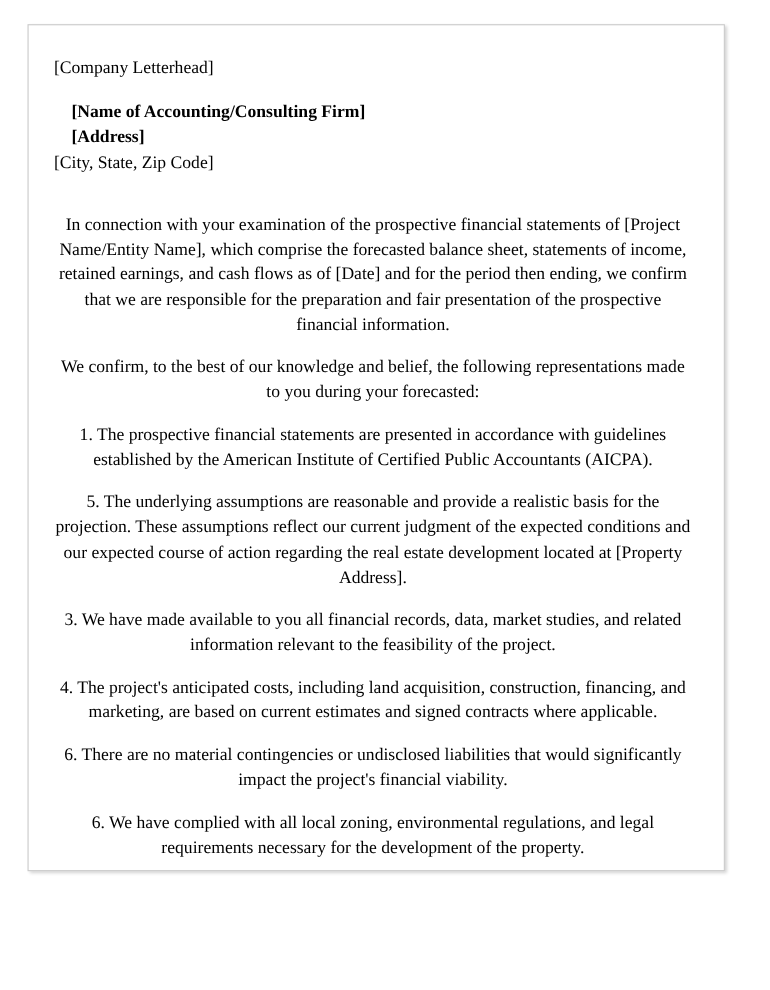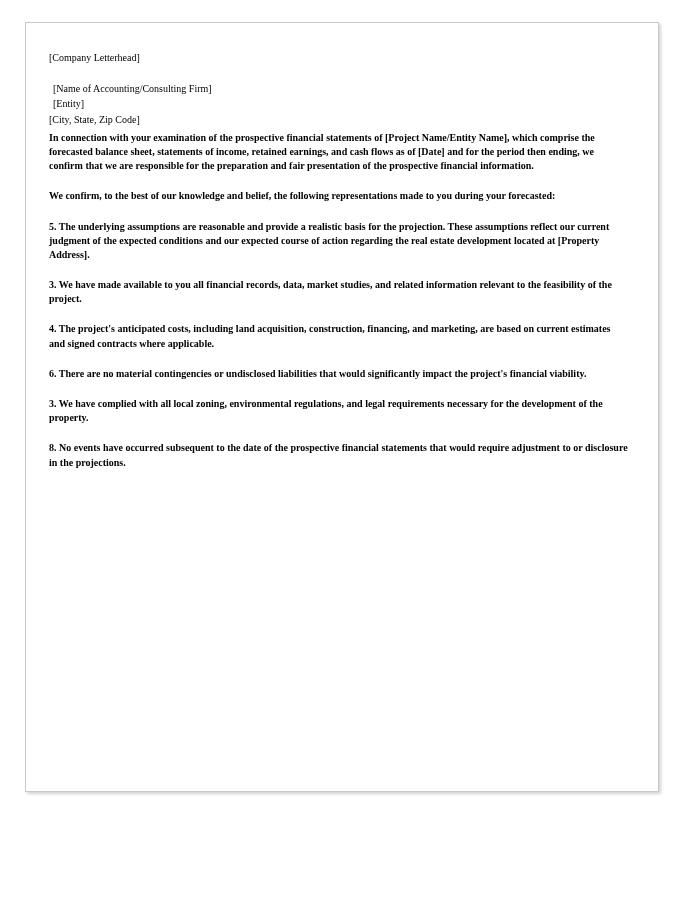--- a/index.html
+++ b/index.html
@@ -23,57 +23,58 @@
     border: 1px solid #c9c9c9;
     box-shadow: 2px 2px 3px rgba(0,0,0,0.18);
     overflow: hidden;
     box-sizing: border-box;
   }
   .content {
     position: absolute;
     left: 23px;
     top: 28px;
     width: 580px;
-    font-size: 10px;
+    font-size: 16px;
     line-height: 1.42;
     color: #000000;
   }
   .block {
     margin: 0 0 17px 0;
   }
   .block.tight {
-    margin: 0 0 1px 4px;
+    margin: 0 0 1px 16px;
+    font-weight: bold;
   }
   .block.gap-small {
-    margin: 0 0 4px 0;
+    margin: 0 0 33px 0;
   }
   .para {
     margin: 0 0 16px 0;
-    text-align: left;
-    font-weight: bold;
+    text-align: center;
   }
 </style>
 </head>
 <body>
 
 <div class="page">
   <div class="content">
 
     <p class="block">[Company Letterhead]</p>
 
 
     <p class="block tight">[Name of Accounting/Consulting Firm]</p>
-    <p class="block tight">[Entity]</p>
+    <p class="block tight">[Address]</p>
     <p class="block gap-small">[City, State, Zip Code]</p>
 
     <p class="para">In connection with your examination of the prospective financial statements of [Project Name/Entity Name], which comprise the forecasted balance sheet, statements of income, retained earnings, and cash flows as of [Date] and for the period then ending, we confirm that we are responsible for the preparation and fair presentation of the prospective financial information.</p>
 
     <p class="para">We confirm, to the best of our knowledge and belief, the following representations made to you during your forecasted:</p>
 
+    <p class="para">1. The prospective financial statements are presented in accordance with guidelines established by the American Institute of Certified Public Accountants (AICPA).</p>
     <p class="para">5. The underlying assumptions are reasonable and provide a realistic basis for the projection. These assumptions reflect our current judgment of the expected conditions and our expected course of action regarding the real estate development located at [Property Address].</p>
     <p class="para">3. We have made available to you all financial records, data, market studies, and related information relevant to the feasibility of the project.</p>
     <p class="para">4. The project's anticipated costs, including land acquisition, construction, financing, and marketing, are based on current estimates and signed contracts where applicable.</p>
     <p class="para">6. There are no material contingencies or undisclosed liabilities that would significantly impact the project's financial viability.</p>
-    <p class="para">3. We have complied with all local zoning, environmental regulations, and legal requirements necessary for the development of the property.</p>
+    <p class="para">6. We have complied with all local zoning, environmental regulations, and legal requirements necessary for the development of the property.</p>
     <p class="para">8. No events have occurred subsequent to the date of the prospective financial statements that would require adjustment to or disclosure in the projections.</p>
 
   </div>
 </div>
 
 </body></html>

